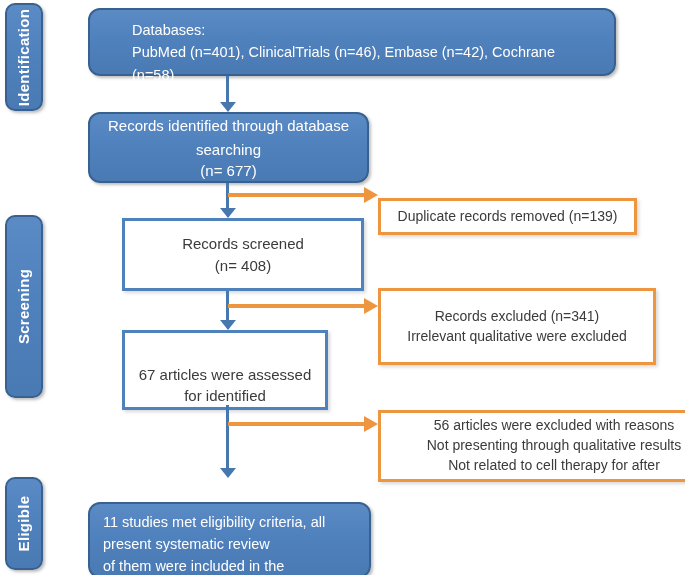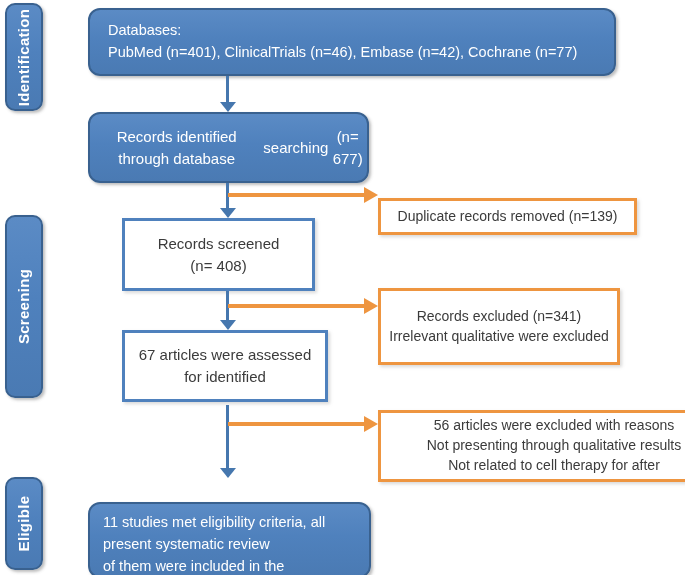--- a/index.html
+++ b/index.html
@@ -38,21 +38,21 @@
   }
   .t15 { font-size:15px; line-height:1.45; }
   .t14 { font-size:14px; line-height:1.42; }
 
   
   .vline { width:3px; background:#4677ae; }
   .vhead { width:0; height:0; border-left:8px solid transparent; border-right:8px solid transparent; border-top:10px solid #4677ae; }
   .hline { height:4px; background:#ee9540; }
   .hhead { width:0; height:0; border-top:8px solid transparent; border-bottom:8px solid transparent; border-left:14px solid #ee9540; }
 
-  .db-text { padding:9px 32px 0 18px; font-size:14.5px; line-height:1.55; }
+  .db-text { padding:9px 32px 0 18px; font-size:14.5px; line-height:1.55;margin-left:24px; }
   .inc-text { padding:7px 10px 0 13px; font-size:14.5px; line-height:1.52; text-align:left; }
   .center-pad { padding:2px 4px; }
 </style>
 </head>
 <body>
 
 <div class="canvas">
 
   <div class="abs stagebox" style="left:5px;top:3px;width:38px;height:108px;">
     <span class="vtext">Identification</span>
@@ -60,58 +60,58 @@
   <div class="abs stagebox" style="left:5px;top:215px;width:38px;height:183px;">
     <span class="vtext">Screening</span>
   </div>
   <div class="abs stagebox" style="left:5px;top:477px;width:38px;height:93px;">
     <span class="vtext">Eligible</span>
   </div>
 
   <div class="abs bluebox" style="left:88px;top:8px;width:528px;height:68px;">
     <div class="db-text">
       <div>Databases:</div>
-      <div>PubMed (n=401), ClinicalTrials (n=46), Embase (n=42), Cochrane (n=77)</div>
+      <div>PubMed (n=401), ClinicalTrials (n=46), Embase (n=42), Cochrane (n=58)</div>
     </div>
   </div>
 
   <div class="abs vline" style="left:226px;top:76px;height:28px;"></div>
   <div class="abs vhead" style="left:220px;top:102px;"></div>
 
-  <div class="abs bluebox" style="left:88px;top:112px;width:281px;height:71px;display:flex;align-items:center;justify-content:center;text-align:center;">
+  <div class="abs bluebox" style="left:88px;top:112px;width:281px;height:71px;display:flex;flex-direction:column;align-items:center;justify-content:center;text-align:center;">
     <div class="t15 center-pad">Records identified through database</div>
     <div class="t15">searching</div>
     <div class="t15">(n= 677)</div>
   </div>
 
   <div class="abs vline" style="left:226px;top:183px;height:27px;"></div>
   <div class="abs vhead" style="left:220px;top:208px;"></div>
   <div class="abs hline" style="left:228px;top:193px;width:138px;"></div>
   <div class="abs hhead" style="left:364px;top:187px;"></div>
 
   <div class="abs orangebox" style="left:378px;top:178px;width:259px;height:37px;">
     <div class="t14">Duplicate records removed (n=139)</div>
   </div>
 
-  <div class="abs whitebox" style="left:122px;top:218px;width:193px;height:73px;">
+  <div class="abs whitebox" style="left:122px;top:218px;width:242px;height:73px;">
     <div class="t15">Records screened</div>
     <div class="t15">(n= 408)</div>
   </div>
 
   <div class="abs vline" style="left:226px;top:291px;height:31px;"></div>
   <div class="abs vhead" style="left:220px;top:320px;"></div>
   <div class="abs hline" style="left:228px;top:304px;width:138px;"></div>
   <div class="abs hhead" style="left:364px;top:298px;"></div>
 
-  <div class="abs orangebox" style="left:378px;top:268px;width:242px;height:77px;">
+  <div class="abs orangebox" style="left:378px;top:268px;width:278px;height:77px;">
     <div class="t14">Records excluded (n=341)</div>
     <div class="t14">Irrelevant qualitative were excluded</div>
   </div>
 
-  <div class="abs whitebox" style="left:122px;top:330px;width:206px;height:72px;">
+  <div class="abs whitebox" style="left:122px;top:330px;width:206px;height:80px;justify-content:flex-end;">
     <div class="t15">67 articles were assessed</div>
     <div class="t15">for identified</div>
   </div>
 
   <div class="abs vline" style="left:226px;top:405px;height:65px;"></div>
   <div class="abs vhead" style="left:220px;top:468px;"></div>
   <div class="abs hline" style="left:228px;top:422px;width:138px;"></div>
   <div class="abs hhead" style="left:364px;top:416px;"></div>
 
   <div class="abs orangebox" style="left:378px;top:390px;width:352px;height:72px;">

